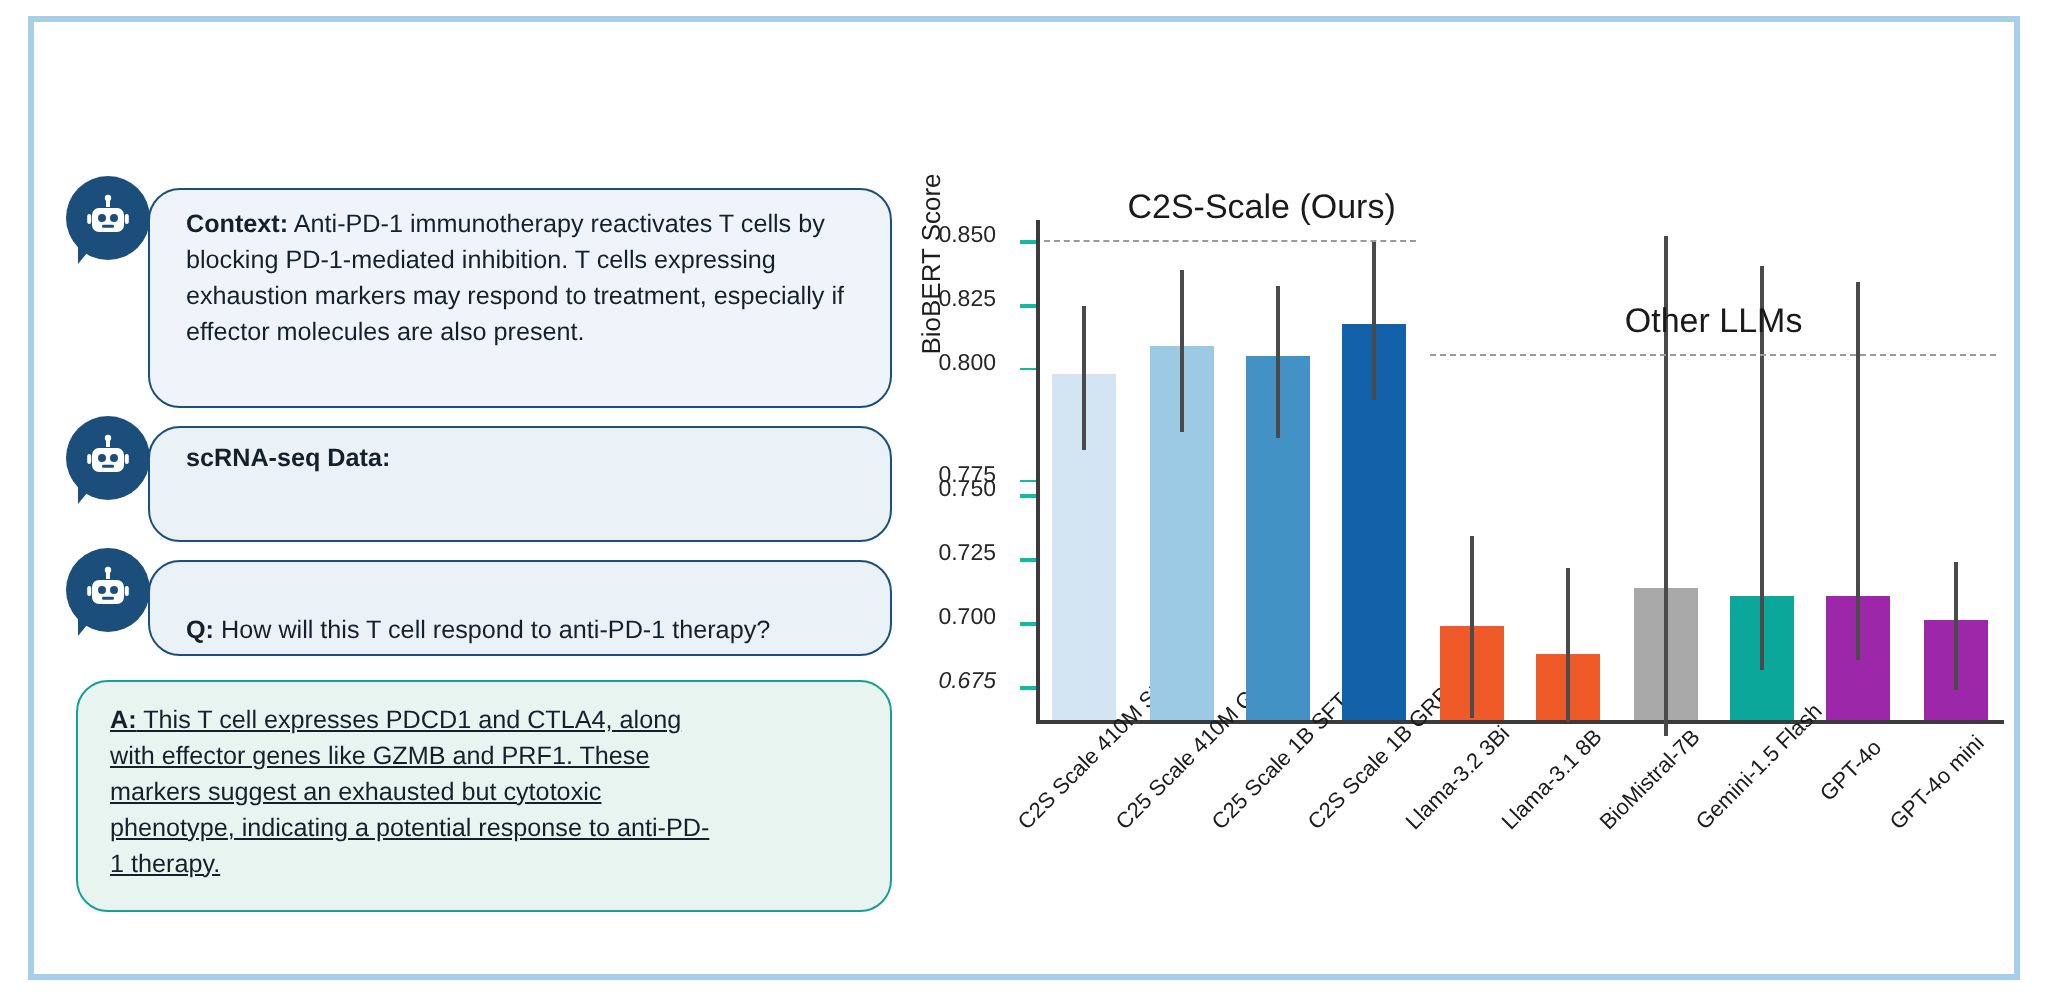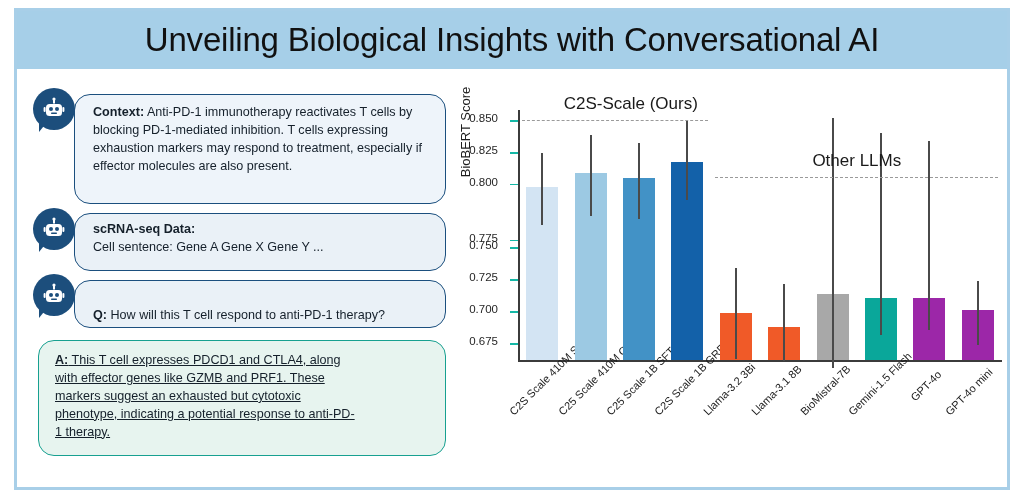--- a/index.html
+++ b/index.html
@@ -188,32 +188,29 @@
     height:0;
     border-top:1.8px dashed #9a9a9a;
   }
 </style>
 </head>
 <body>
 
 <div id="figure">
   <div class="frame"></div>
 
-  <div class="banner">
-    <div class="banner-title">Unveiling Biological Insights with Conversational AI</div>
-  </div>
 
   <div class="left-panel">
 
     <div class="msg ctx">
       <div class="msg-text"><b>Context:</b><span> Anti-PD-1 immunotherapy reactivates T cells by blocking PD-1-mediated inhibition. T cells expressing exhaustion markers may respond to treatment, especially if effector molecules are also present.</span></div>
     </div>
 
     <div class="msg data">
-      <div class="msg-text"><b>scRNA-seq Data:</b><br><span>Cell sentence: Gene A Gene X Gene Y ...</span></div>
+      <div class="msg-text"><b>scRNA-seq Data:</b><br></div>
     </div>
 
     <div class="msg q">
       <div class="msg-text"><b>Q:</b><span> How will this T cell respond to anti-PD-1 therapy?</span></div>
     </div>
 
     <div class="msg ans">
       <div class="msg-text"><b>A:</b><span> This T cell expresses PDCD1 and CTLA4, along with effector genes like GZMB and PRF1. These markers suggest an exhausted but cytotoxic phenotype, indicating a potential response to anti-PD-1 therapy.</span></div>
     </div>
 
@@ -263,21 +260,21 @@
     </div>
 
   </div>
 
   <div class="chart">
     <div class="ylabel">BioBERT Score</div>
     <div class="plot" id="plot">
       <div class="spine-y"></div>
       <div class="spine-x"></div>
     <div class="tick" style="top: 232.909px;">
-          <div class="ticklabel" style="top: -8px;">0.675</div>
+          <div class="ticklabel" style="top: -8px; font-style: italic;">0.675</div>
         </div>
         <div class="tick" style="top: 201.091px;">
           <div class="ticklabel" style="top: -8px;">0.700</div>
         </div>
         <div class="tick" style="top: 169.273px;">
           <div class="ticklabel" style="top: -8px;">0.725</div>
         </div>
         <div class="tick" style="top: 137.455px;">
           <div class="ticklabel" style="top: -8px;">0.750</div>
         </div>

